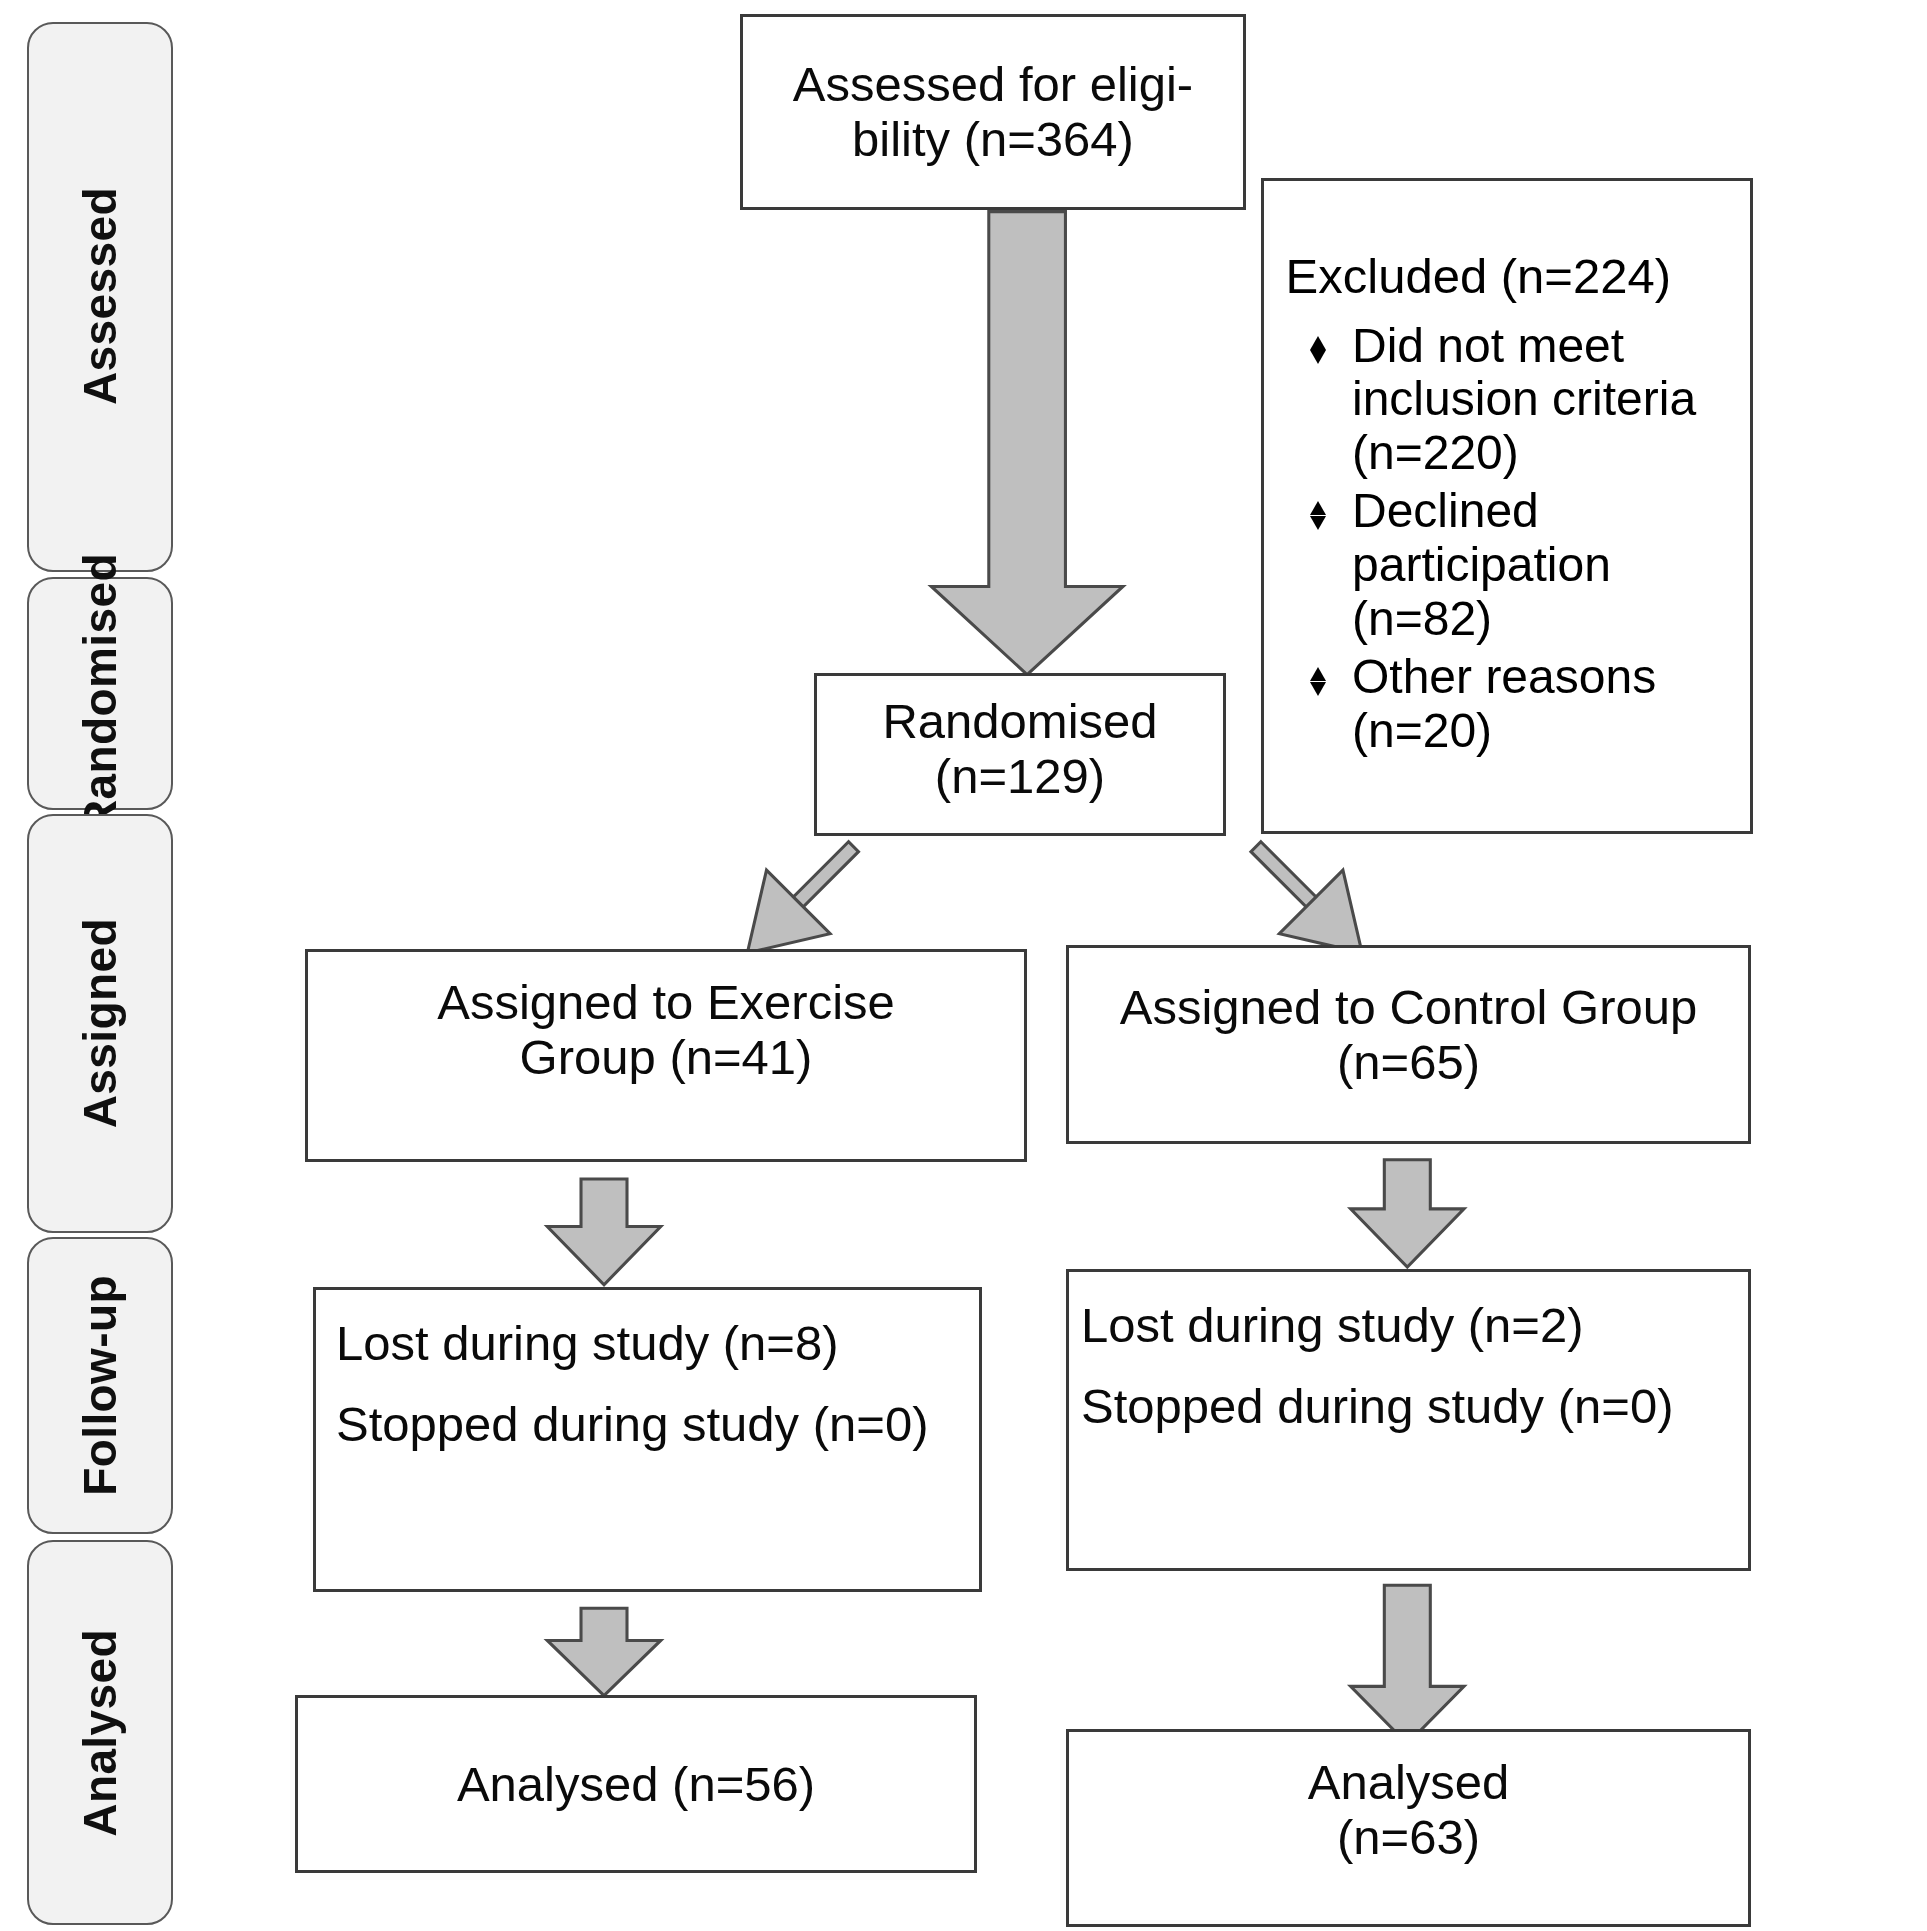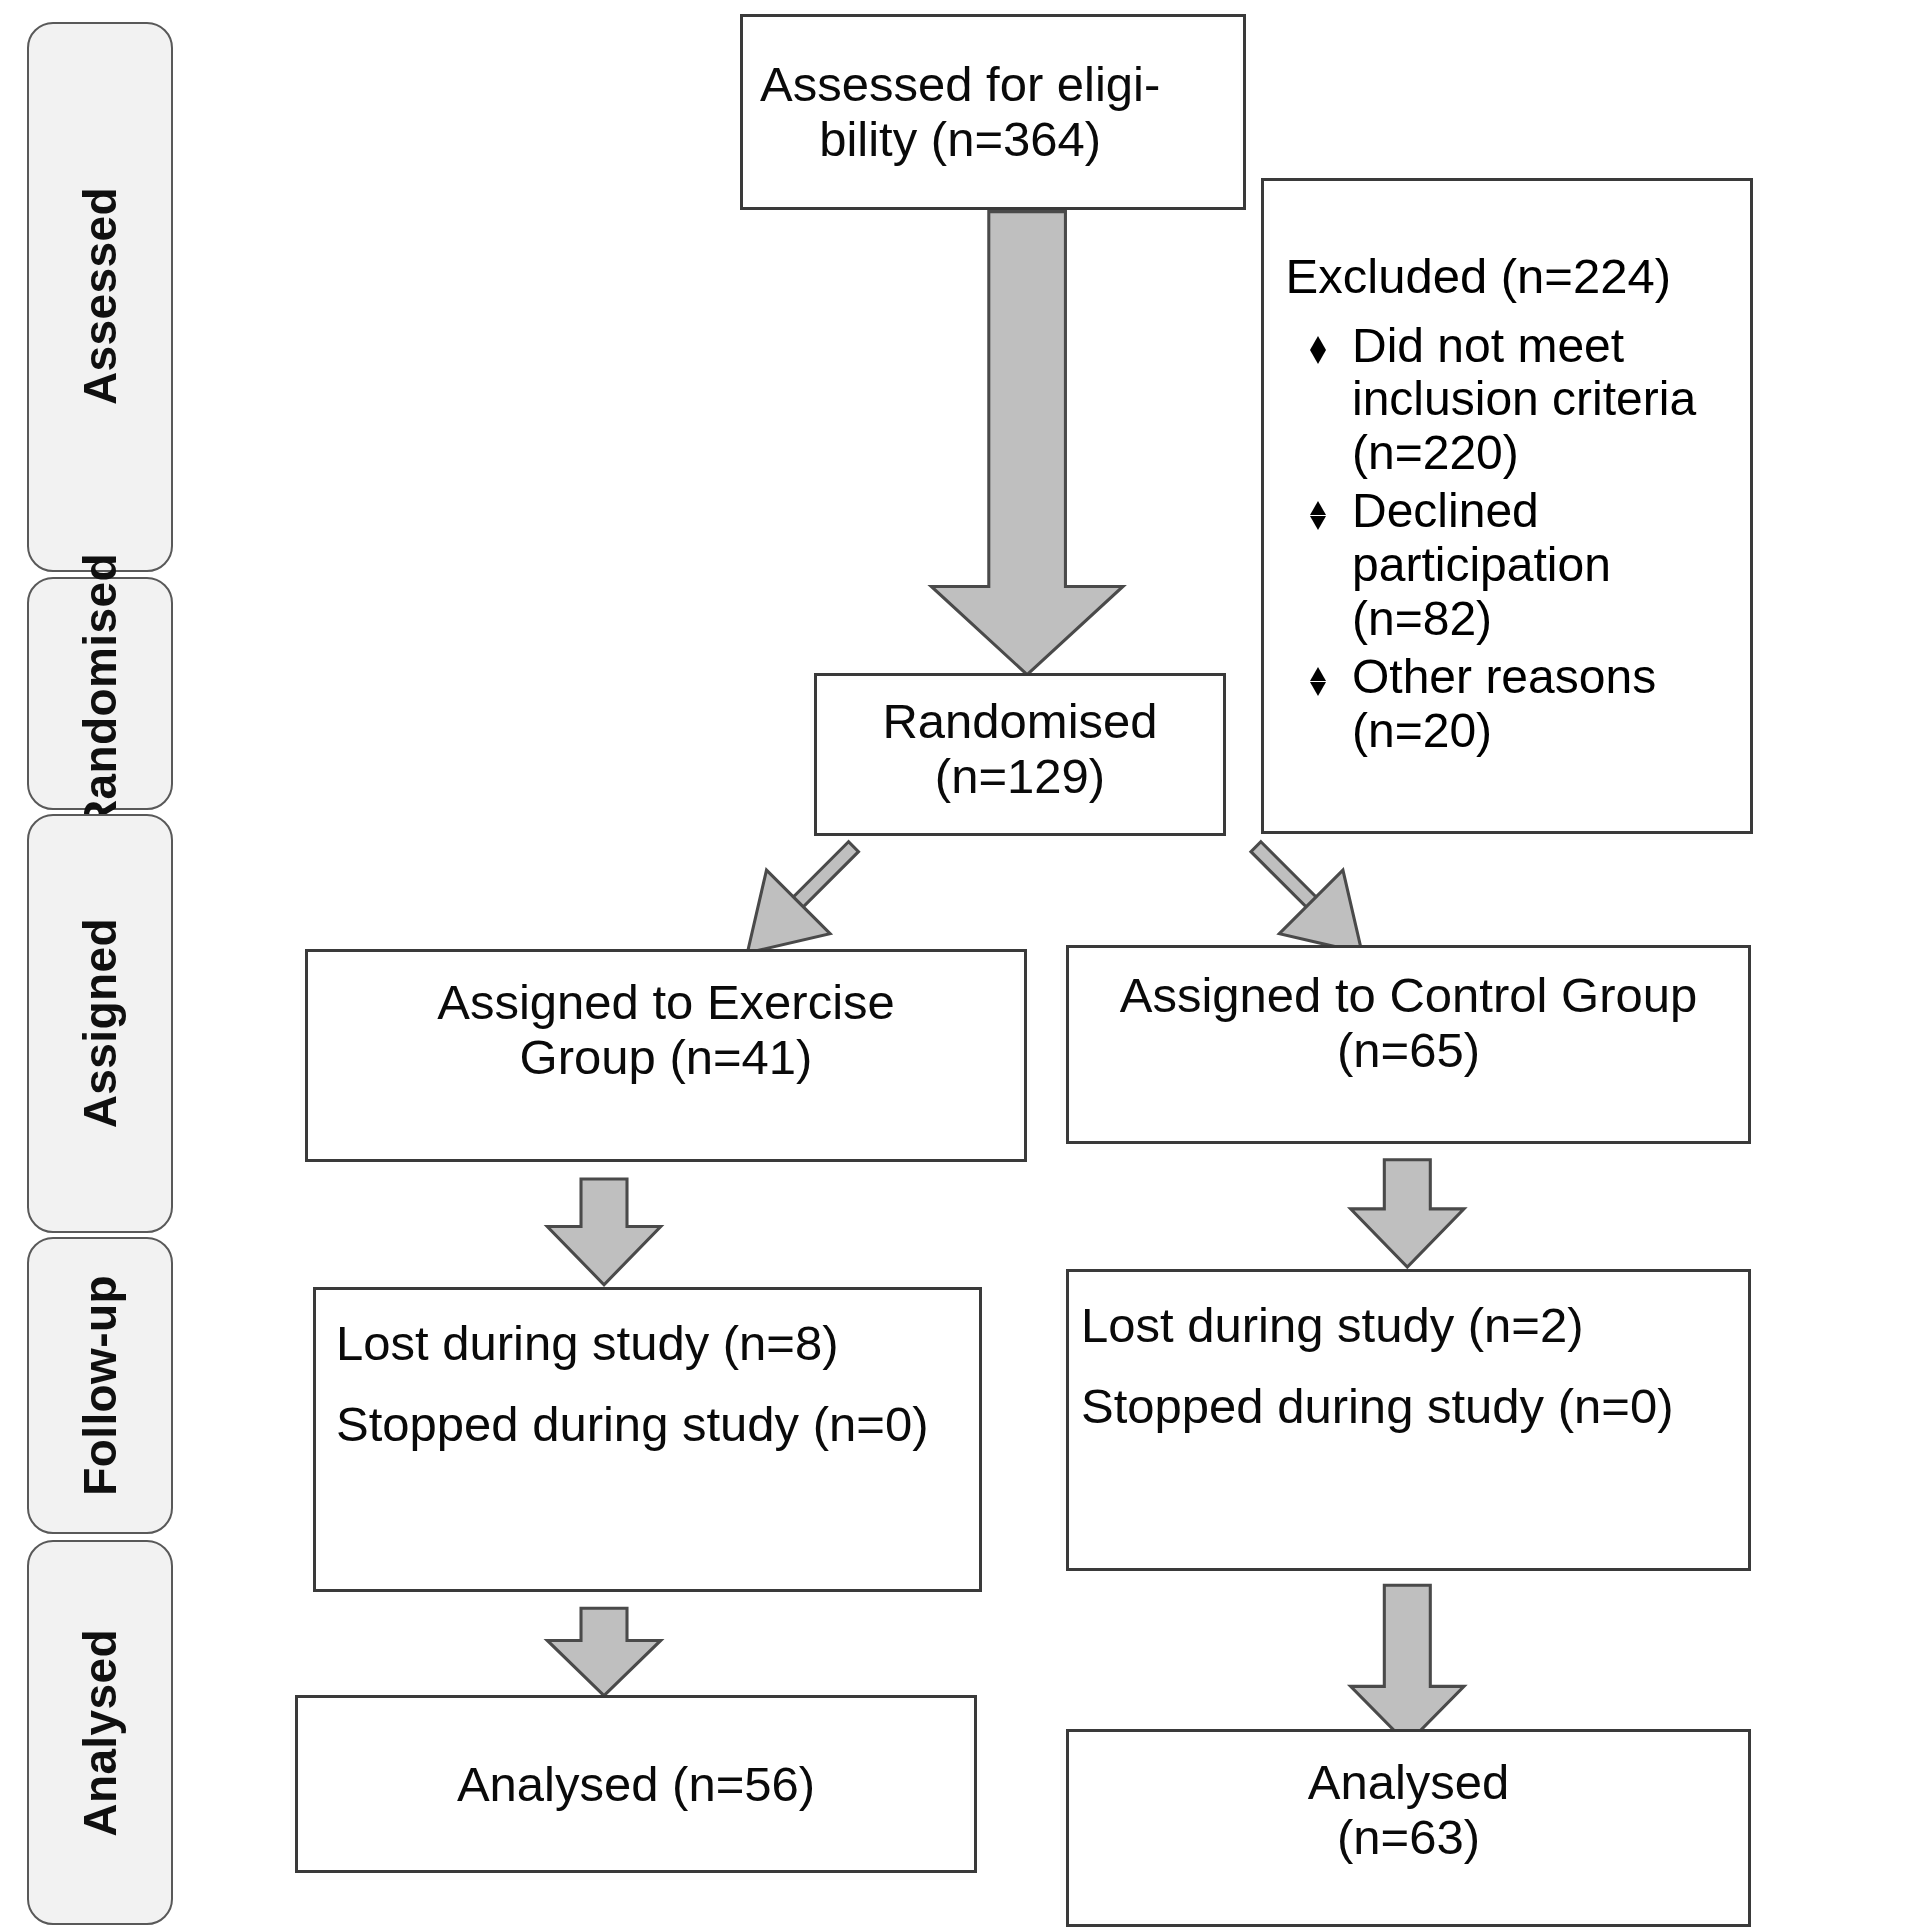--- a/index.html
+++ b/index.html
@@ -42,21 +42,21 @@
   .flow-box .txt{
     font-size:49px;
     line-height:1.12;
     color:#0a0a0a;
     white-space:pre-wrap;
   }
   .c-center{text-align:center;}
   .c-left{text-align:left;}
   .c-just{text-align:justify;text-align-last:left;}
 
-  .box-top{display:flex;align-items:center;justify-content:flex-start;}
+  .box-top{display:flex;align-items:center;justify-content:center;}
 
   
   .excl-title{font-size:49px;line-height:1.1;margin:0 0 3.1px 4.6px;}
   .excl-list{list-style:none;margin:0;padding:0 0 0 23px;}
   .excl-list li{
     position:relative;
     font-size:48px;
     line-height:1.12;
     padding-left:48px;
     margin-bottom:4.6px;
@@ -145,21 +145,21 @@
   <div class="flow-box" style="left:814px;top:673px;width:412px;height:163px;padding-top:18.4px;">
     <div class="txt c-center">Randomised
 (n=129)</div>
   </div>
 
   <div class="flow-box" style="left:305px;top:949px;width:722px;height:213px;padding-top:23px;">
     <div class="txt c-center">Assigned to Exercise
 Group (n=41)</div>
   </div>
 
-  <div class="flow-box" style="left:1066px;top:945px;width:685px;height:199px;padding-top:20px;">
+  <div class="flow-box" style="left:1066px;top:945px;width:685px;height:199px;padding-top:32px;">
     <div class="txt c-center">Assigned to Control Group
 (n=65)</div>
   </div>
 
   <div class="flow-box" style="left:313px;top:1287px;width:669px;height:305px;padding:26px 20px;">
     <div class="txt c-left">Lost during study (n=8)</div>
     <div class="txt c-just" style="margin-top:26px;">Stopped during study (n=0)</div>
   </div>
 
   <div class="flow-box" style="left:1066px;top:1269px;width:685px;height:302px;padding:26px 12px;">

